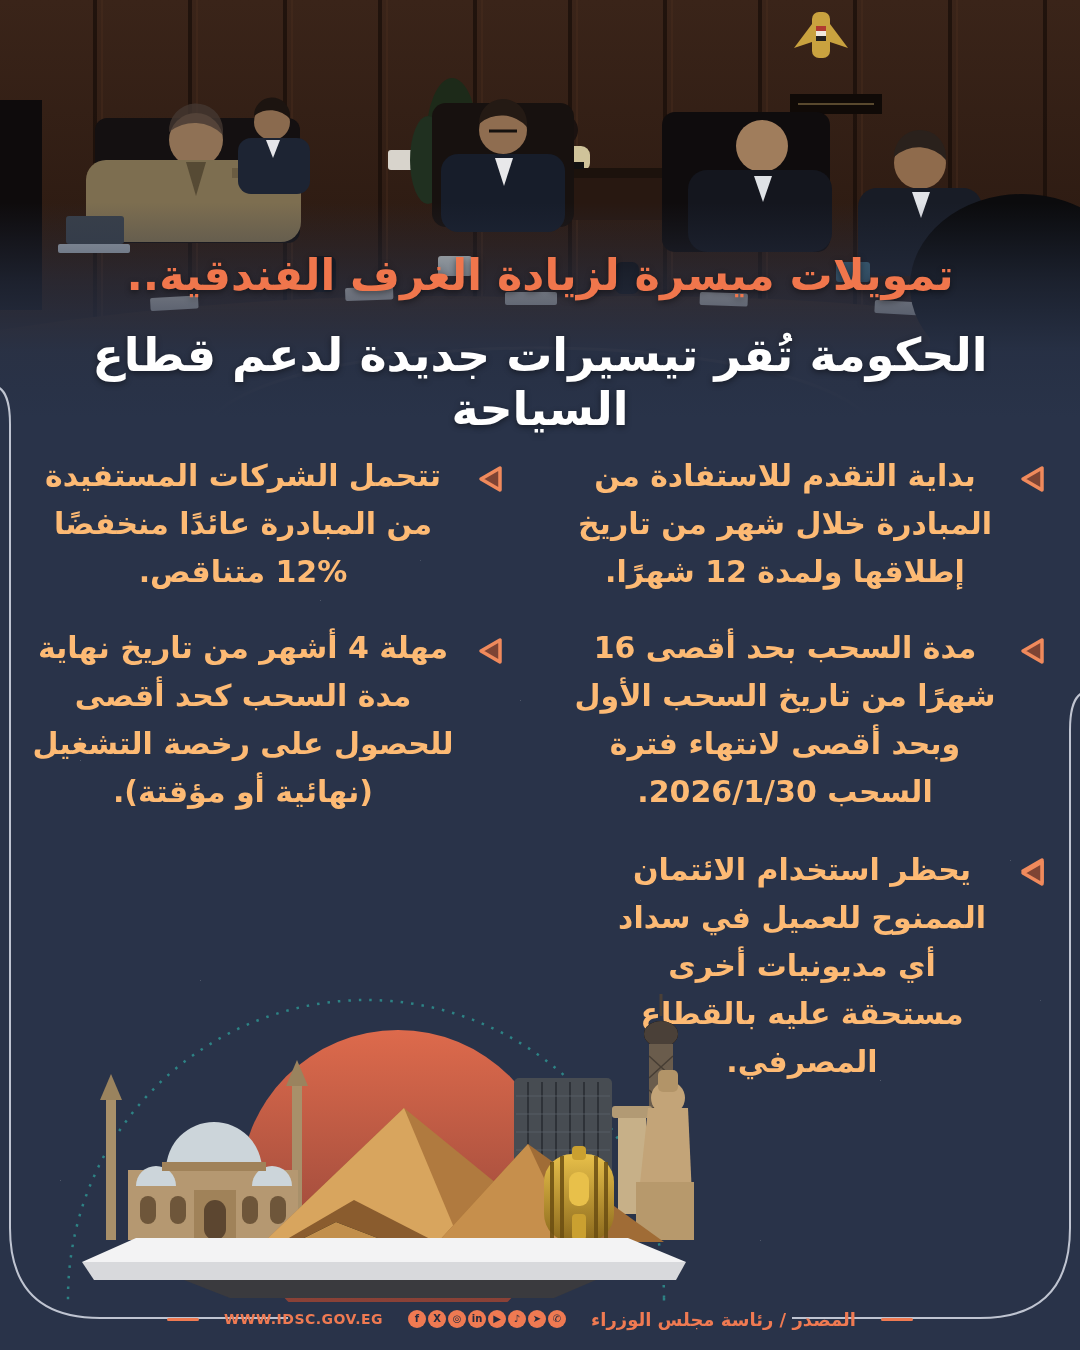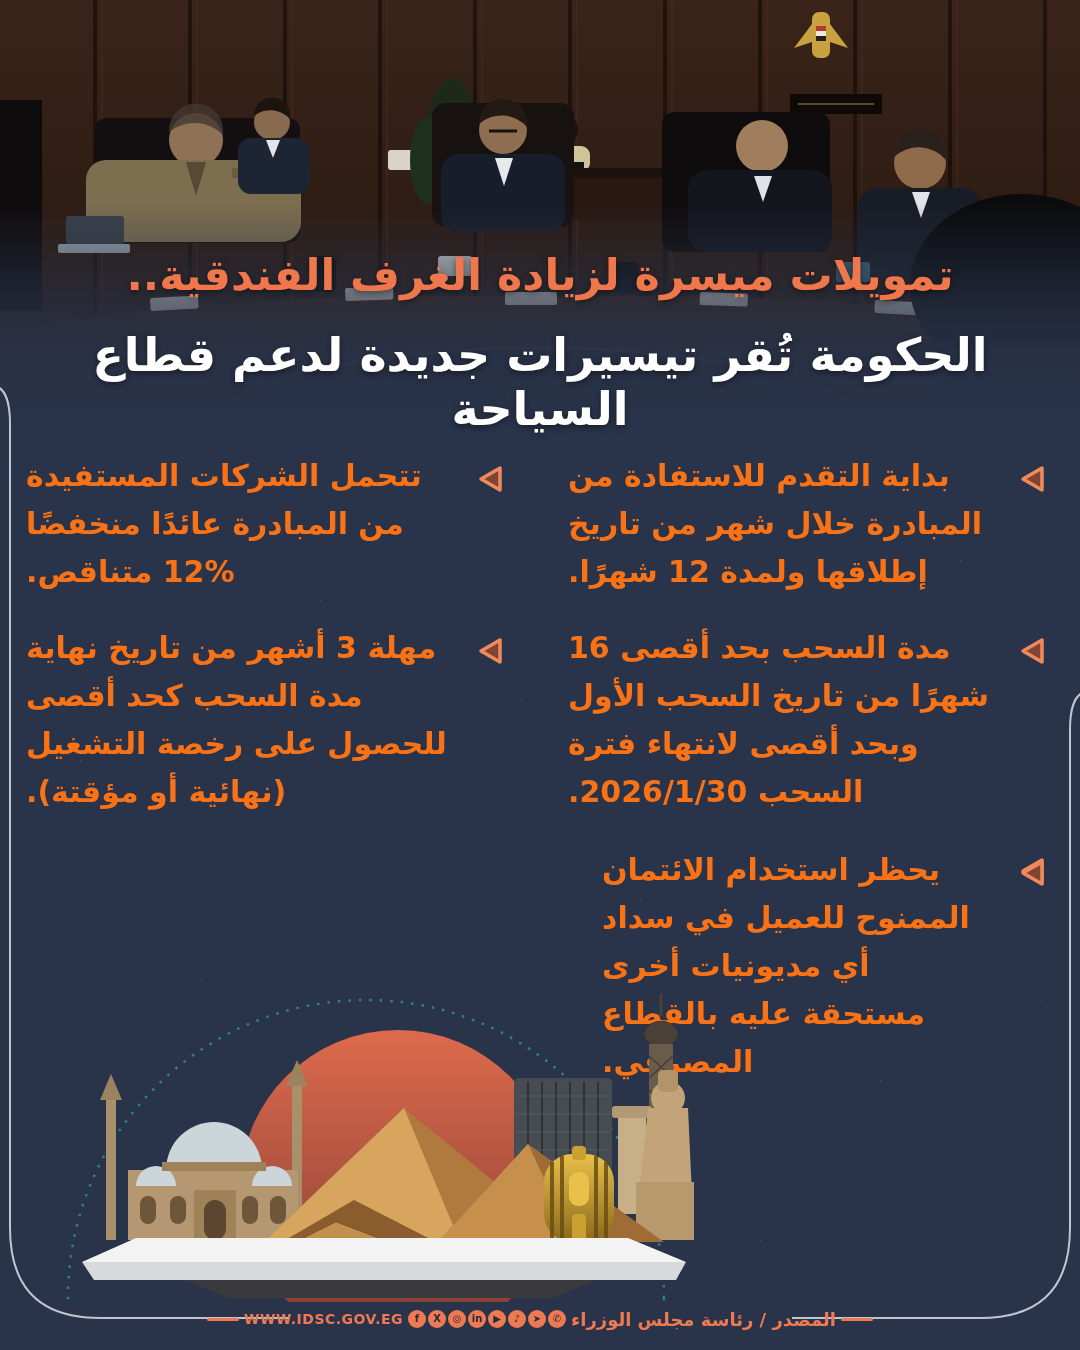--- a/index.html
+++ b/index.html
@@ -22,30 +22,30 @@
   
   .titles{position:absolute;top:250px;left:0;width:1080px;text-align:center;direction:rtl;}
   .kicker{color:#f0764c;font-size:43px;font-weight:bold;letter-spacing:-.5px;
           text-shadow:0 2px 6px rgba(0,0,0,.45);}
   .title{color:#ffffff;font-size:46px;font-weight:bold;margin-top:28px;
          text-shadow:0 2px 6px rgba(0,0,0,.45);}
   
   .bullets{position:absolute;top:438px;left:0;width:1080px;padding:14px 26px 0 26px;box-sizing:border-box;
            display:grid;grid-template-columns:1fr 1fr;column-gap:56px;direction:rtl;}
   .bullet{position:relative;padding-right:52px;margin-bottom:28px;
-          color:#f97316;font-size:30px;font-weight:bold;line-height:48px;text-align:left;direction:rtl;}
+          color:#fdba74;font-size:30px;font-weight:bold;line-height:48px;text-align:center;direction:rtl;}
   .bullet .marker{position:absolute;right:6px;top:8px;}
   .bullet.narrow{max-width:400px;margin-top:30px;}
   
   .illustration{position:absolute;left:36px;top:986px;width:664px;height:316px;}
   
   .swoosh{position:absolute;top:0;left:0;pointer-events:none;}
   
   .footer{position:absolute;top:1302px;left:0;width:1080px;height:34px;
-          display:flex;align-items:center;justify-content:center;gap:5px;}
+          display:flex;align-items:center;justify-content:center;gap:25px;}
   .fdash{display:inline-block;width:32px;height:3px;background:#ef7a52;border-radius:2px;}
   .fsite{color:#ef7a52;font-size:14px;font-weight:bold;letter-spacing:.5px;}
   .ficons{display:flex;gap:2px;align-items:center;}
   .ficon{width:18px;height:18px;border-radius:50%;background:#ef7a52;color:#232b3f;
          font-size:10px;font-weight:bold;display:flex;align-items:center;justify-content:center;
          line-height:1;cursor:pointer;}
   .fsource{color:#ef7a52;font-size:18px;font-weight:bold;direction:rtl;}
   
   .stars{position:absolute;top:0;left:0;width:1px;height:1px;background:transparent;
     box-shadow:120px 520px rgba(255,255,255,.22),320px 600px rgba(255,255,255,.18),
@@ -234,21 +234,21 @@
       <div class="bullet">
         <span class="marker"><svg width="30" height="30">
               <path d="M24,4 L24,26 L5,15 Z" fill="#7e4434" stroke="#f08a5c" stroke-width="3.5" stroke-linejoin="round"></path>
             </svg></span>
         <span>تتحمل الشركات المستفيدة من المبادرة عائدًا منخفضًا %12 متناقص.</span>
       </div>
       <div class="bullet">
         <span class="marker"><svg width="30" height="30">
               <path d="M24,4 L24,26 L5,15 Z" fill="#7e4434" stroke="#f08a5c" stroke-width="3.5" stroke-linejoin="round"></path>
             </svg></span>
-        <span>مهلة 3 أشهر من تاريخ نهاية مدة السحب كحد أقصى للحصول على رخصة التشغيل (نهائية أو مؤقتة).</span>
+        <span>مهلة 4 أشهر من تاريخ نهاية مدة السحب كحد أقصى للحصول على رخصة التشغيل (نهائية أو مؤقتة).</span>
       </div>
     </div>
   </div>
 
   <div class="illustration">
     <svg width="664" height="316" viewBox="0 0 664 316">
       <defs>
         <linearGradient id="sun" x1="0" y1="0" x2="0" y2="1">
           <stop offset="0" stop-color="#dd6a4c"></stop>
             <stop offset="1" stop-color="#7c3a33"></stop>

